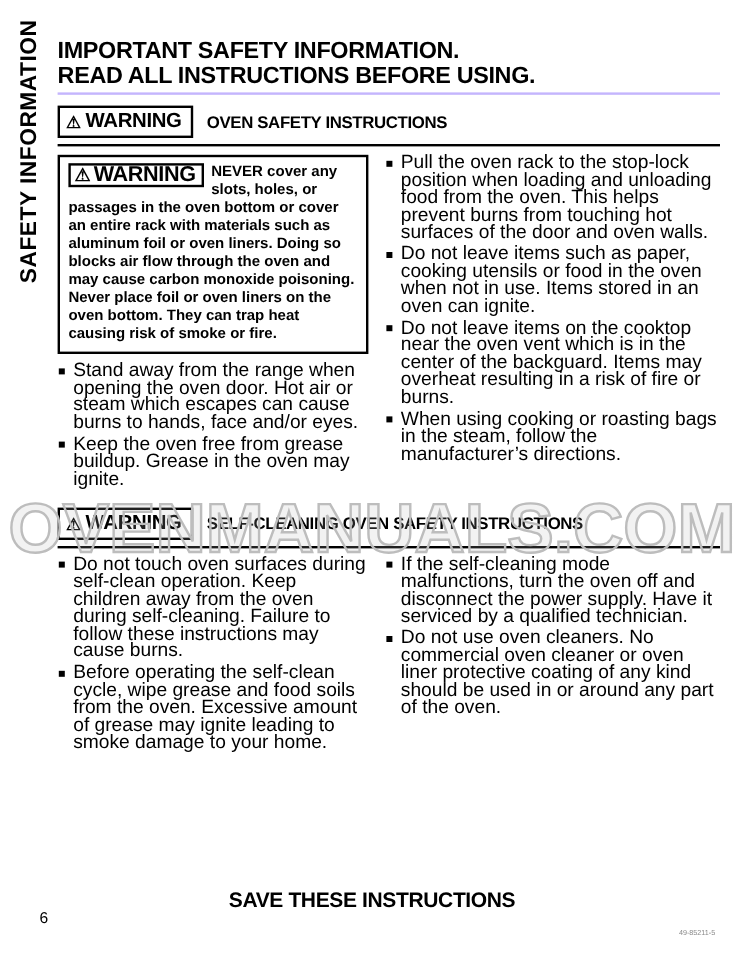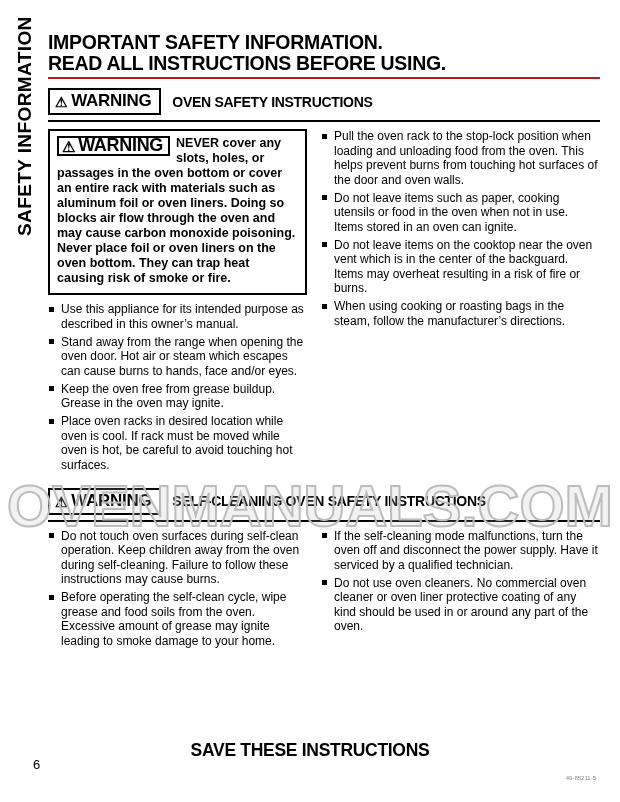--- a/index.html
+++ b/index.html
@@ -10,21 +10,21 @@
     -webkit-font-smoothing:antialiased;
   }
   .sidebar-label{
     position:absolute;top:236px;left:14px;
     transform:rotate(-90deg);transform-origin:left top;
     font-size:19px;font-weight:bold;letter-spacing:0.4px;white-space:nowrap;
   }
   .content{position:absolute;left:48px;top:32px;width:552px;}
   .page-title{
     font-size:19.5px;font-weight:bold;line-height:20.5px;letter-spacing:-0.3px;
-    border-bottom:2px solid #b91c1c;padding-bottom:4px;
+    border-bottom:2px solid #c4b5fd;padding-bottom:4px;
   }
   .section-head{
     display:flex;align-items:center;gap:11px;
     border-bottom:2px solid #000;padding-bottom:5px;margin-top:9px;
   }
   .warn-tag{
     display:inline-flex;align-items:center;gap:4px;
     border:2px solid #000;padding:1px 8px 2px 5px;
     font-weight:bold;font-size:17px;letter-spacing:-0.3px;white-space:nowrap;
   }
@@ -37,21 +37,21 @@
     border:2px solid #000;padding:5px 7px 7px 7px;
     font-weight:bold;font-size:12.5px;line-height:15px;margin-bottom:7px;
   }
   .alert-box .warn-tag-lg{
     float:left;border:2px solid #000;
     font-size:18px;font-weight:bold;letter-spacing:-0.3px;
     padding:0 5px 1px 3px;margin:0 6px 2px 0;
     display:flex;align-items:center;gap:3px;white-space:nowrap;
   }
   .alert-box .warn-tag-lg .warn-tri{font-size:15px;}
-  ul.bullets{list-style:none;margin:0;padding:0;font-size:12px;line-height:14.5px;}
+  ul.bullets{list-style:none;margin:0;padding:0;font-size:16px;line-height:14.5px;}
   .bullets li{position:relative;padding-left:13px;margin-bottom:3.5px;}
   .bullets li::before{
     content:"";position:absolute;left:1px;top:4.5px;width:5px;height:5px;background:#000;
   }
   .section2{position:relative;margin-top:12px;}
   .watermark{
     position:absolute;left:-48px;top:-16px;width:620px;text-align:center;
     font-size:58px;font-weight:bold;letter-spacing:0px;white-space:nowrap;
     color:rgba(185,185,185,0.18);
     -webkit-text-stroke:2px #bdbdbd;
@@ -90,24 +90,22 @@
     <div class="cols">
       <div class="col-left">
         <div class="alert-box">
           <span class="warn-tag-lg">
             <span class="warn-tri">⚠</span>
             <span>WARNING</span>
           </span>
           <span>NEVER cover any slots, holes, or passages in the oven bottom or cover an entire rack with materials such as aluminum foil or oven liners.  Doing so blocks air flow through the oven and may cause carbon monoxide poisoning. Never place foil or oven liners on the oven bottom.  They can trap heat causing risk of smoke or fire.</span>
         </div>
         <ul class="bullets">
-          <li>Use this appliance for its intended purpose as described in this owner’s manual.</li>
           <li>Stand away from the range when opening the oven door. Hot air or steam which escapes can cause burns to hands, face and/or eyes.</li>
           <li>Keep the oven free from grease buildup. Grease in the oven may ignite.</li>
-          <li>Place oven racks in desired location while oven is cool. If rack must be moved while oven is hot, be careful to avoid touching hot surfaces.</li>
         </ul>
       </div>
       <div class="col-right">
         <ul class="bullets">
           <li>Pull the oven rack to the stop-lock position when loading and unloading food from the oven. This helps prevent burns from touching hot surfaces of the door and oven walls.</li>
           <li>Do not leave items such as paper, cooking utensils or food in the oven when not in use. Items stored in an oven can ignite.</li>
           <li>Do not leave items on the cooktop near the oven vent which is in the center of the backguard. Items may overheat resulting in a risk of fire or burns.</li>
           <li>When using cooking or roasting bags in the steam, follow the manufacturer’s directions.</li>
         </ul>
       </div>

